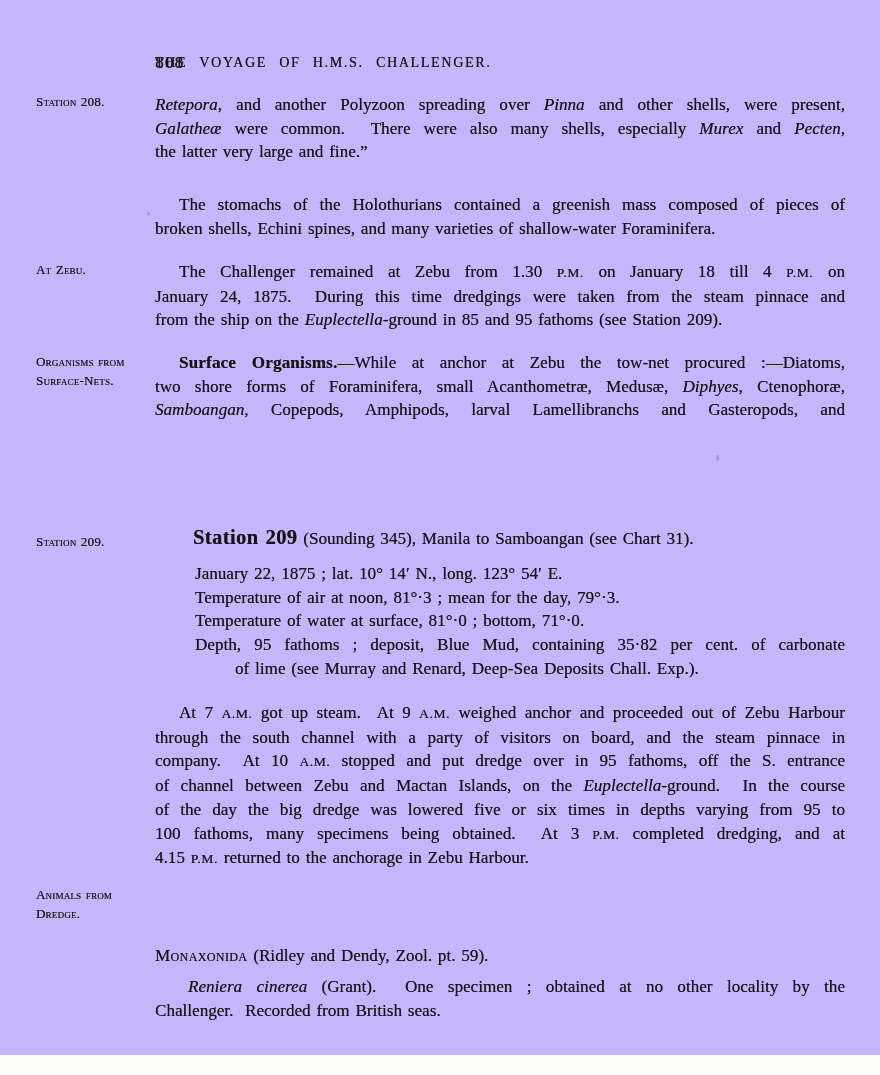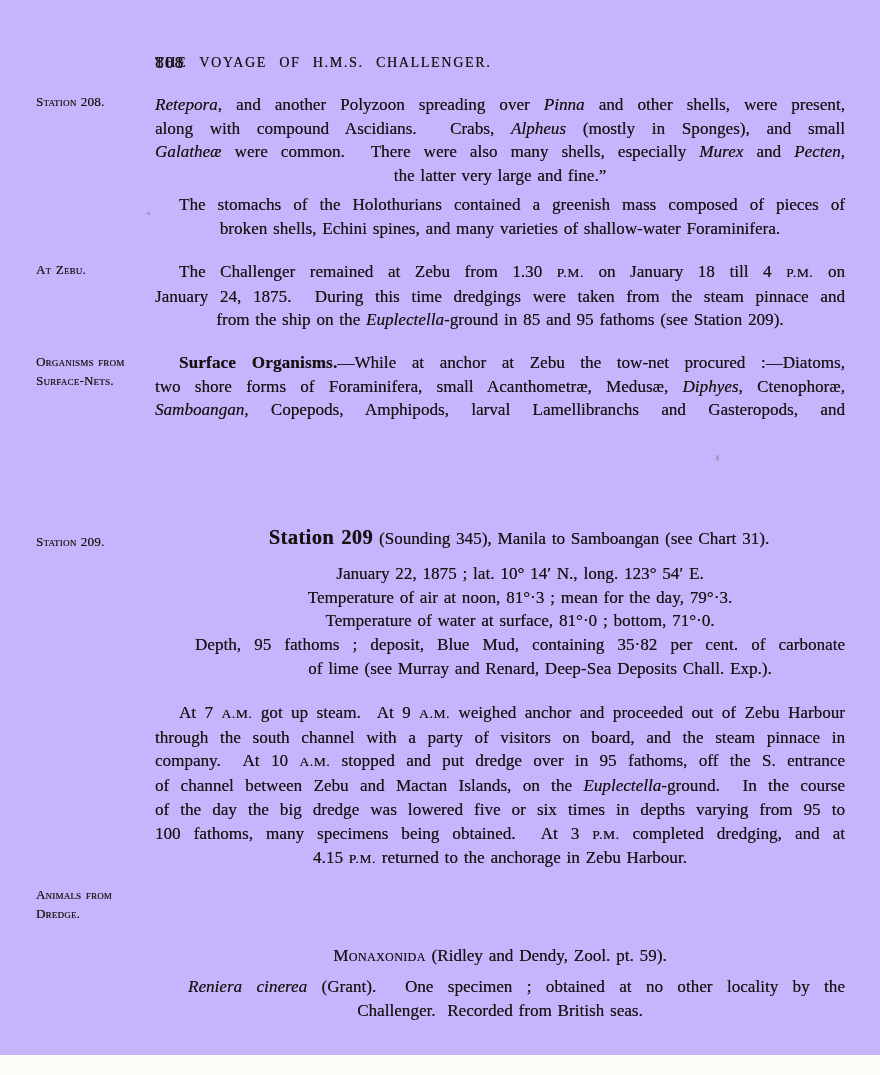--- a/index.html
+++ b/index.html
@@ -25,21 +25,21 @@
   }
   .margin-note {
     position: absolute; left: 36px; width: 114px;
     font-size: 13px; line-height: 19px;
     font-variant: small-caps; letter-spacing: 0.2px; word-spacing: 1px;
   }
   .block { position: absolute; left: 155px; width: 690px; }
   .ln {
     font-size: 17px; line-height: 23.7px;
     word-spacing: 1.5px; letter-spacing: 0.05px;
-    text-align: center;
+    text-align: left;
   }
   .ln.j { text-align: justify; text-align-last: justify; }
   .ln.ind { text-indent: 24px; }
   .ln.d  { padding-left: 40px; }
   .ln.dw { padding-left: 80px; }
   .ln.sp { padding-left: 33px; }
   .ln.center { }
   .ln.hd { padding-left: 25px; line-height: 27px; }
   .run-i { font-style: italic; }
   .run-b { font-weight: 700; letter-spacing: 0.2px; }
@@ -60,21 +60,20 @@
   <div class="running-title">THE VOYAGE OF H.M.S. CHALLENGER.</div>
 
   <div class="margin-note" style="top:92px">Station 208.</div>
   <div class="margin-note" style="top:260px">At Zebu.</div>
   <div class="margin-note" style="top:352px">Organisms from Surface-Nets.</div>
   <div class="margin-note" style="top:532px">Station 209.</div>
   <div class="margin-note" style="top:885px">Animals from Dredge.</div>
 
   <div class="block" style="top:93px">
     <div class="ln j"><span class="run-i">Retepora</span><span>, and another Polyzoon spreading over </span><span class="run-i">Pinna</span><span> and other shells, were present,</span></div>
-    <div class="ln j"><span>along with compound Ascidians.&nbsp; Crabs, </span><span class="run-i">Alpheus</span><span> (mostly in Sponges), and small</span></div>
     <div class="ln j"><span class="run-i">Galatheæ</span><span> were common.&nbsp; There were also many shells, especially </span><span class="run-i">Murex</span><span> and </span><span class="run-i">Pecten</span><span>,</span></div>
     <div class="ln"><span>the latter very large and fine.”</span></div>
   </div>
 
   <div class="block" style="top:193px">
     <div class="ln j ind">The stomachs of the Holothurians contained a greenish mass composed of pieces of</div>
     <div class="ln">broken shells, Echini spines, and many varieties of shallow-water Foraminifera.</div>
   </div>
 
   <div class="block" style="top:260px">

